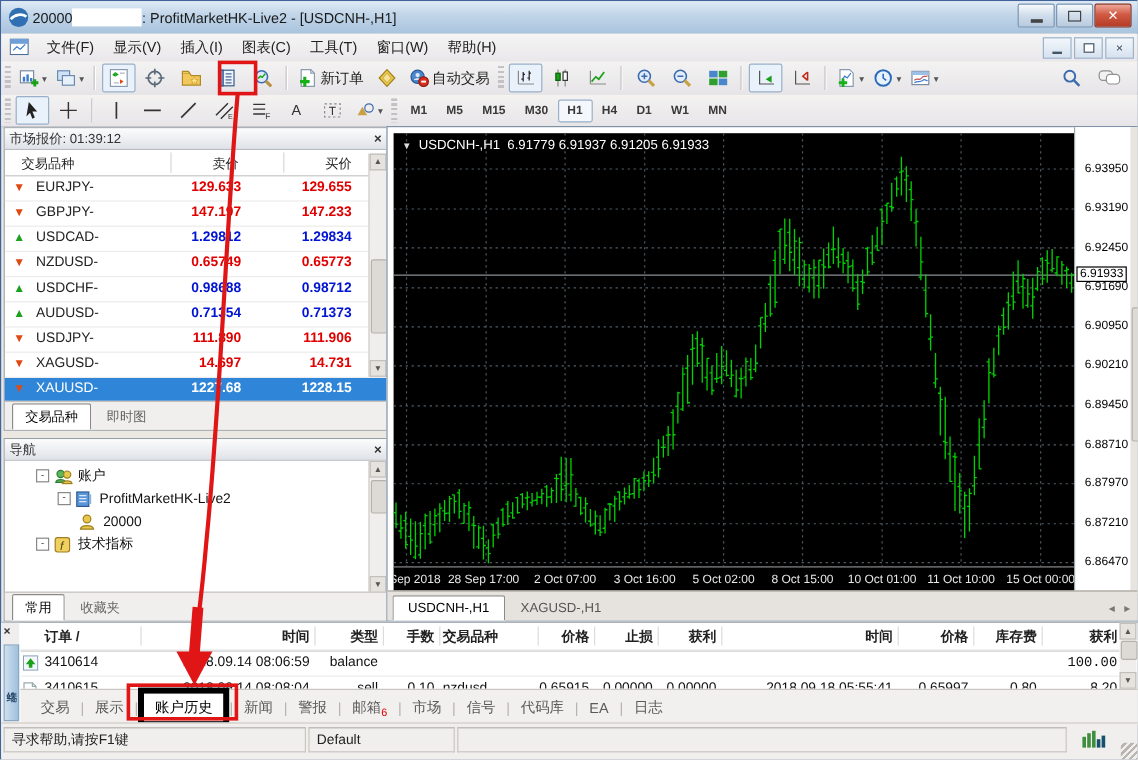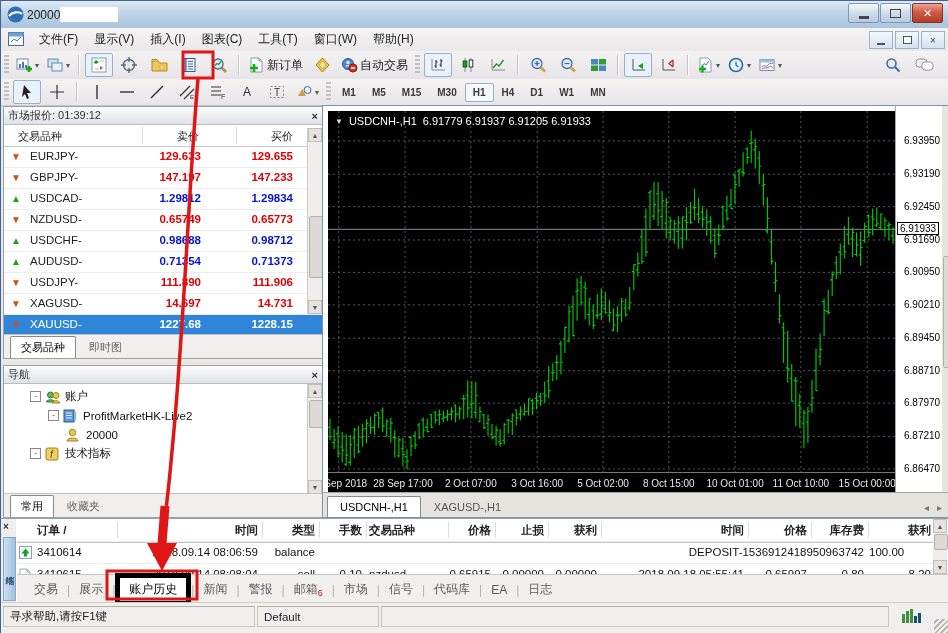--- a/index.html
+++ b/index.html
@@ -108,20 +108,21 @@
 <div id="app">
 
   <div id="titlebar">
     <svg class="abs" style="left:6px;top:5px" width="17" height="17">
         <circle cx="8.5" cy="8.5" r="8" fill="#2f6fb2"></circle>
         <path d="M2 10c3-4 10-5 13-2" stroke="#fff" stroke-width="2.2" fill="none"></path>
       </svg>
     <span class="title-text" style="margin-left:26px">
       <span>20000</span>
         <span class="whiteout" style="width:58px"></span>
+        <span>: ProfitMarketHK-Live2 - [USDCNH-,H1]</span>
     </span>
     <div class="winbtns">
       <div class="winbtn">
           <span class="glyph-min"></span>
         </div>
       <div class="winbtn">
           <span class="glyph-max"></span>
         </div>
       <div class="winbtn close">✕</div>
     </div>
@@ -637,22 +638,21 @@
         </div>
       <div id="term-rows">
           <div class="trow" style="top: 23px;">
             <span class="cell" style="left: 2px; top: 4px;"><svg width="13" height="13">
                 <rect x="0.5" y="0.5" width="12" height="12" fill="#f4f8fc" stroke="#8aa0b8"></rect>
                 <path d="M6.5 2.5l4 5h-2.5v3h-3v-3H2.5z" fill="#1da11d"></path>
               </svg></span>
             <span class="cell" style="left: 20px; width: 76px; text-align: left;">3410614</span>
             <span class="cell" style="left: 98px; width: 143px; text-align: right;">2018.09.14 08:06:59</span>
             <span class="cell" style="left: 246px; width: 52px; text-align: right;">balance</span>
-            <span class="cell" style="left: 852px; width: 62px; ">100.00</span>
-            <span class="cell" style="left: 470px; width: 377px; text-align: right;">DEPOSIT-1536912418950963742</span>
+            <span class="cell" style="left: 852px; width: 62px; text-align: right; font-family: Liberation Mono, monospace;">100.00</span>
           </div>
           <div class="rowline" style="top: 22px;"></div>
           <div class="trow" style="top: 45px;">
             <span class="cell" style="left: 2px; top: 4px;"><svg width="12" height="13">
                 <path d="M1 1h7l3 3v8H1z" fill="#fff" stroke="#9aa"></path>
                 <path d="M8 1v3h3" fill="none" stroke="#9aa"></path>
               </svg></span>
             <span class="cell" style="left: 20px; width: 76px; text-align: left;">3410615</span>
             <span class="cell" style="left: 98px; width: 143px; text-align: right;">2018.09.14 08:08:04</span>
             <span class="cell" style="left: 246px; width: 52px; text-align: right;">sell</span>

